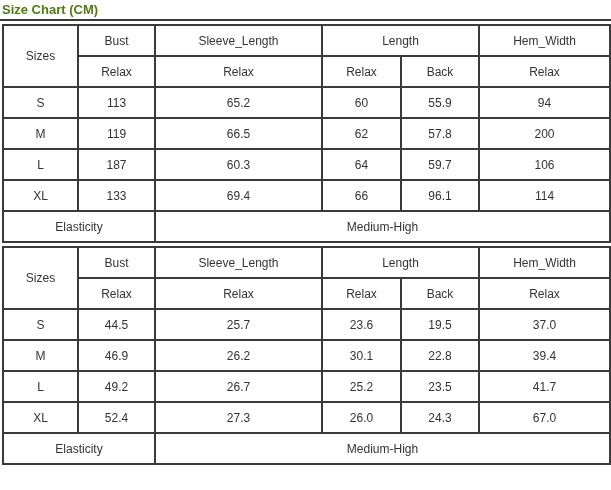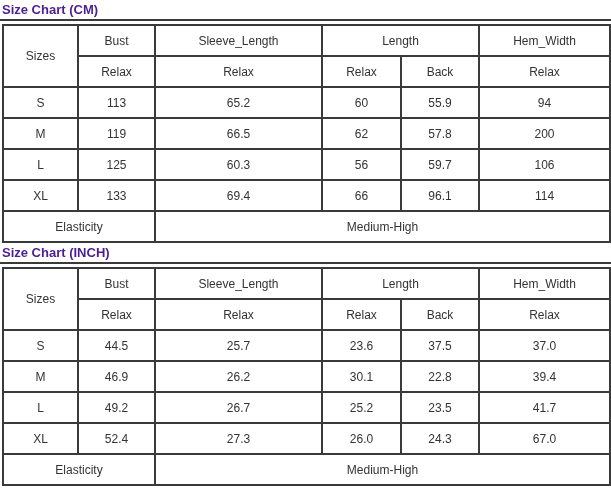--- a/index.html
+++ b/index.html
@@ -10,21 +10,21 @@
   body {
     width: 611px;
     min-height: 490px;
     font-family: "Liberation Sans", sans-serif;
     -webkit-font-smoothing: antialiased;
   }
   .chart-section { width: 611px; }
   .chart-title {
     font-size: 13px;
     font-weight: 700;
-    color: #4c1d95;
+    color: #4d7c0f;
     line-height: 14px;
     padding: 3px 0 2px 2px;
     border-bottom: 2px solid #3a3a3a;
   }
   table.size-table {
     border-collapse: collapse;
     table-layout: fixed;
     width: 607px;
     margin: 3px 2px 0 2px;
   }
@@ -89,44 +89,43 @@
       <tr>
         <td>M</td>
         <td>119</td>
         <td>66.5</td>
         <td>62</td>
         <td>57.8</td>
         <td>200</td>
       </tr>
       <tr>
         <td>L</td>
-        <td>125</td>
+        <td>187</td>
         <td>60.3</td>
-        <td>56</td>
+        <td>64</td>
         <td>59.7</td>
         <td>106</td>
       </tr>
       <tr>
         <td>XL</td>
         <td>133</td>
         <td>69.4</td>
         <td>66</td>
         <td>96.1</td>
         <td>114</td>
       </tr>
       <tr>
         <td colspan="2">Elasticity</td>
         <td colspan="4">Medium-High</td>
       </tr>
     </tbody>
   </table>
 </div>
 
 <div class="chart-section">
-  <div class="chart-title">Size Chart (INCH)</div>
   <table class="size-table">
     <colgroup>
       <col class="c-sizes">
         <col class="c-bust">
         <col class="c-sleeve">
       <col class="c-lenrel">
         <col class="c-lenbak">
         <col class="c-hem">
     </colgroup>
     <tbody>
@@ -142,21 +141,21 @@
         <th>Relax</th>
         <th>Relax</th>
         <th>Back</th>
         <th>Relax</th>
       </tr>
       <tr>
         <td>S</td>
         <td>44.5</td>
         <td>25.7</td>
         <td>23.6</td>
-        <td>37.5</td>
+        <td>19.5</td>
         <td>37.0</td>
       </tr>
       <tr>
         <td>M</td>
         <td>46.9</td>
         <td>26.2</td>
         <td>30.1</td>
         <td>22.8</td>
         <td>39.4</td>
       </tr>

